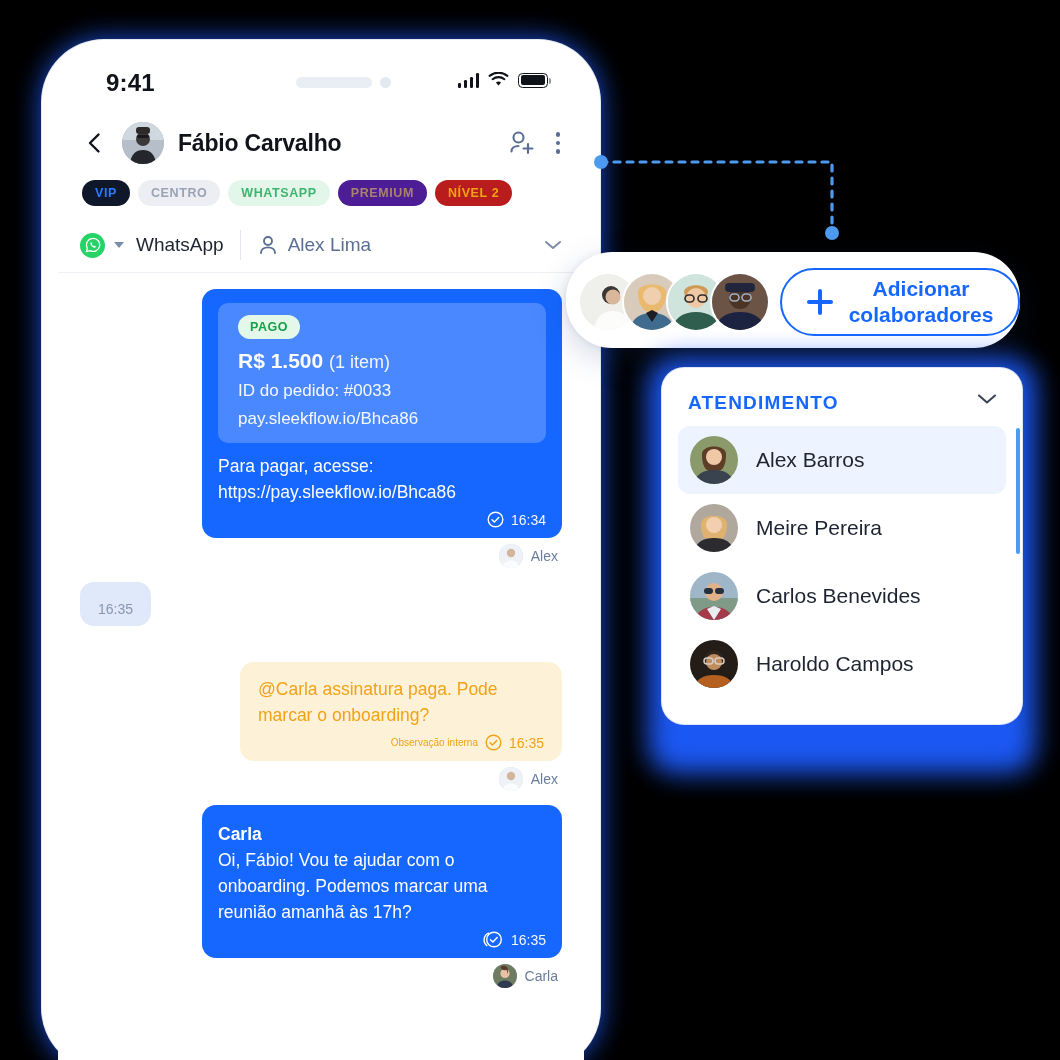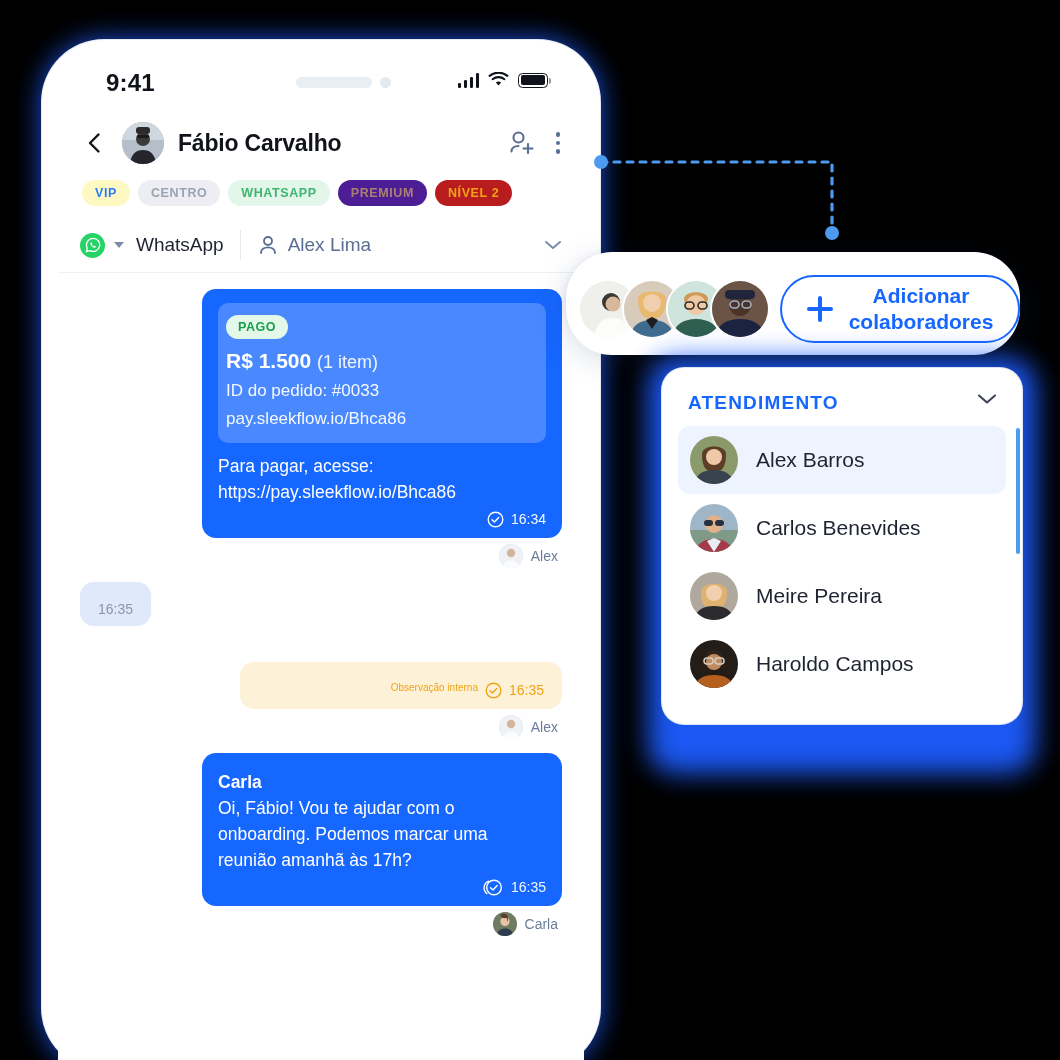--- a/index.html
+++ b/index.html
@@ -134,53 +134,53 @@
   }
   .meta-av { width: 24px; height: 24px; border-radius: 50%; overflow: hidden; background: #ccd5e0; }
   .meta-name { font-size: 14px; color: #6b7d9b; }
 
   .bubble { border-radius: 14px; max-width: 372px; box-sizing: border-box; }
   .bubble.blue { background: #1667ff; color: #fff; padding: 14px 16px 10px 16px; }
   .bubble.grey { background: #dfe9fa; color: #1d2330; padding: 13px 18px 9px 18px; border-radius: 14px; }
   .bubble.amber { background: #fdf1d7; color: #f0a316; padding: 14px 18px 10px 18px; }
 
   .order-card {
-    background: rgba(255,255,255,.22); border-radius: 10px; padding: 12px 14px 14px 8px;
+    background: rgba(255,255,255,.22); border-radius: 10px; padding: 12px 14px 14px 20px;
     margin-bottom: 10px;
   }
   .pago {
     display: inline-block; background: #e3f8e9; color: #17a04a;
     font-size: 12.5px; font-weight: 700; letter-spacing: .5px;
     padding: 5px 12px; border-radius: 12px; margin-bottom: 10px;
   }
   .amount { font-size: 21px; font-weight: 700; color: #fff; }
   .amount small { font-size: 18px; font-weight: 400; color: rgba(255,255,255,.92); }
   .card-line { font-size: 17px; color: rgba(255,255,255,.95); margin-top: 8px; }
   .bubble-text { font-size: 17.5px; line-height: 26px; }
   .bubble-name { font-size: 17.5px; font-weight: 700; line-height: 26px; }
   .stamp {
-    display: flex; justify-content: flex-end; gap: 7px;
+    display: flex; align-items: center; justify-content: flex-end; gap: 7px;
     margin-top: 6px; font-size: 14px;
   }
   .stamp.light { color: rgba(255,255,255,.95); }
   .stamp.dark { color: #8896ad; justify-content: flex-start; }
   .stamp.amberc { color: #f0a316; }
   .note-label { font-size: 10px; }
 
   
   .conn { position: absolute; left: 0; top: 0; width: 1060px; height: 1060px; pointer-events: none; }
 
   
   .collab-shadow {
     position: absolute; left: 566px; top: 252px; width: 454px; height: 92px;
     border-radius: 46px; background: #fff;
     box-shadow: 0 12px 34px rgba(30,60,120,.22), 0 2px 8px rgba(30,60,120,.12);
   }
   .collab {
-    position: absolute; left: 566px; top: 263px; width: 454px; height: 92px;
+    position: absolute; left: 566px; top: 256px; width: 454px; height: 92px;
     border-radius: 46px; background: #ffffff;
     display: flex; align-items: center; padding-left: 12px; box-sizing: border-box;
   }
   .av-stack { display: flex; align-items: center; }
   .av-stack .av {
     width: 56px; height: 56px; border-radius: 50%; overflow: hidden;
     border: 2.5px solid #fff; margin-right: -16px; position: relative;
   }
   .add-btn {
     margin-left: 26px; width: 276px; height: 68px; border-radius: 34px;
@@ -285,21 +285,21 @@
         </svg>
         <div class="kebab">
             <span></span>
             <span></span>
             <span></span>
           </div>
       </div>
     </div>
 
     <div class="tags">
-      <div class="tag" style="background:#fef9c3;color:#2b7bfb">VIP</div>
+      <div class="tag" style="background:#0f172a;color:#2b7bfb">VIP</div>
       <div class="tag" style="background:#eceef3;color:#9aa3b4">CENTRO</div>
       <div class="tag" style="background:#e3f6ea;color:#3fb46f">WHATSAPP</div>
       <div class="tag" style="background:#4c1d95;color:#a9826f">PREMIUM</div>
       <div class="tag" style="background:#b91c1c;color:#f0a316">NÍVEL 2</div>
     </div>
 
     <div class="channel-row">
       <div class="wa-badge">
         <svg width="16" height="16" viewBox="0 0 16 16">
           <path d="M8 1.4A6.5 6.5 0 0 0 2.3 11L1.5 14.5l3.6-.9A6.5 6.5 0 1 0 8 1.4z" fill="none" stroke="#fff" stroke-width="1.3"></path>
@@ -361,20 +361,21 @@
         <div class="bubble grey" style="max-width:368px">
           <div class="stamp dark">
             <span>16:35</span>
           </div>
         </div>
       </div>
       <div style="height:32px"></div>
 
       <div class="row right">
         <div class="bubble amber" style="width:322px">
+          <div class="bubble-text">@Carla assinatura paga. Pode marcar o onboarding?</div>
           <div class="stamp amberc">
             <span class="note-label">Observação interna</span>
             <svg width="17" height="17" viewBox="0 0 17 17">
               <circle cx="8.5" cy="8.5" r="7.3" stroke="#f0a316" stroke-width="1.4" fill="none"></circle>
               <path d="M5 8.7l2.4 2.4 4.3-4.6" stroke="#f0a316" stroke-width="1.4" fill="none" stroke-linecap="round" stroke-linejoin="round"></path>
             </svg>
             <span>16:35</span>
           </div>
         </div>
       </div>
@@ -493,42 +494,42 @@
               <circle cx="24" cy="21" r="8" fill="#efc8a8"></circle>
               <path d="M4 48c2-10 9-14 20-14s18 4 20 14z" fill="#39424f"></path>
             </svg>
         </div>
         <div class="p-name">Alex Barros</div>
       </div>
 
       <div class="p-item">
         <div class="p-av">
           <svg viewBox="0 0 48 48" class="clip">
+              <rect width="48" height="48" fill="#b0a79d"></rect>
+              <path d="M11 20c0-11 26-11 26 0s-3 17-13 17-13-6-13-17z" fill="#e0b271"></path>
+              <circle cx="24" cy="21" r="8" fill="#f2cfae"></circle>
+              <path d="M4 48c2-10 9-14 20-14s18 4 20 14z" fill="#2b2b30"></path>
+            </svg>
+        </div>
+        <div class="p-name">Meire Pereira</div>
+      </div>
+
+      <div class="p-item">
+        <div class="p-av">
+          <svg viewBox="0 0 48 48" class="clip">
               <rect width="48" height="48" fill="#9fb6c9"></rect>
               <rect y="26" width="48" height="22" fill="#7f9a86"></rect>
               <circle cx="24" cy="20" r="9" fill="#e2b189"></circle>
               <rect x="14" y="16" width="9" height="6" rx="3" fill="#27303f"></rect>
               <rect x="25" y="16" width="9" height="6" rx="3" fill="#27303f"></rect>
               <path d="M5 48c2-9 9-13 19-13s17 4 19 13z" fill="#a43a4a"></path>
               <path d="M17 37l7 11 7-11-7-3z" fill="#e9eef2"></path>
             </svg>
         </div>
         <div class="p-name">Carlos Benevides</div>
-      </div>
-
-      <div class="p-item">
-        <div class="p-av">
-          <svg viewBox="0 0 48 48" class="clip">
-              <rect width="48" height="48" fill="#b0a79d"></rect>
-              <path d="M11 20c0-11 26-11 26 0s-3 17-13 17-13-6-13-17z" fill="#e0b271"></path>
-              <circle cx="24" cy="21" r="8" fill="#f2cfae"></circle>
-              <path d="M4 48c2-10 9-14 20-14s18 4 20 14z" fill="#2b2b30"></path>
-            </svg>
-        </div>
-        <div class="p-name">Meire Pereira</div>
       </div>
 
       <div class="p-item">
         <div class="p-av">
           <svg viewBox="0 0 48 48" class="clip">
               <rect width="48" height="48" fill="#231c17"></rect>
               <circle cx="24" cy="20" r="10" fill="#2f241c"></circle>
               <circle cx="24" cy="22" r="8" fill="#c08b5e"></circle>
               <rect x="14" y="18" width="9" height="6" rx="3" fill="none" stroke="#d6cdc4" stroke-width="1.5"></rect>
               <rect x="25" y="18" width="9" height="6" rx="3" fill="none" stroke="#d6cdc4" stroke-width="1.5"></rect>

